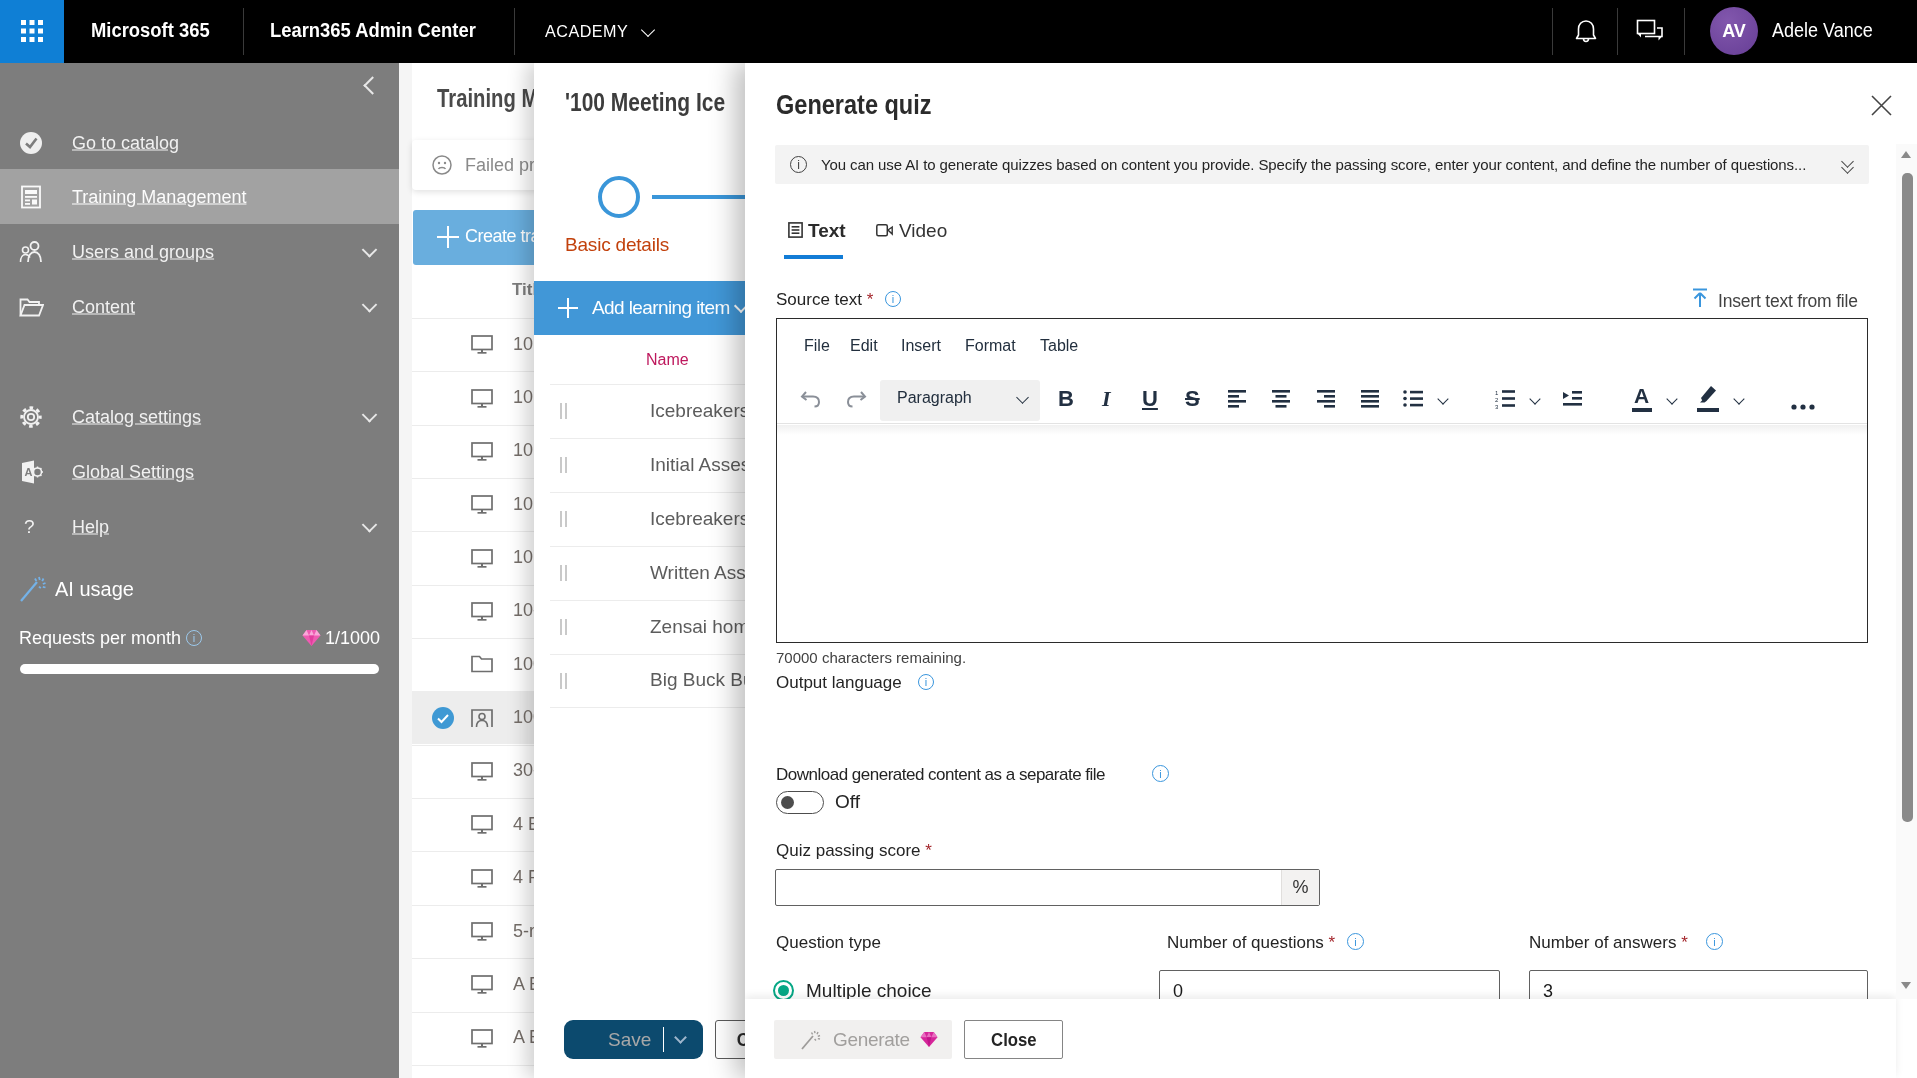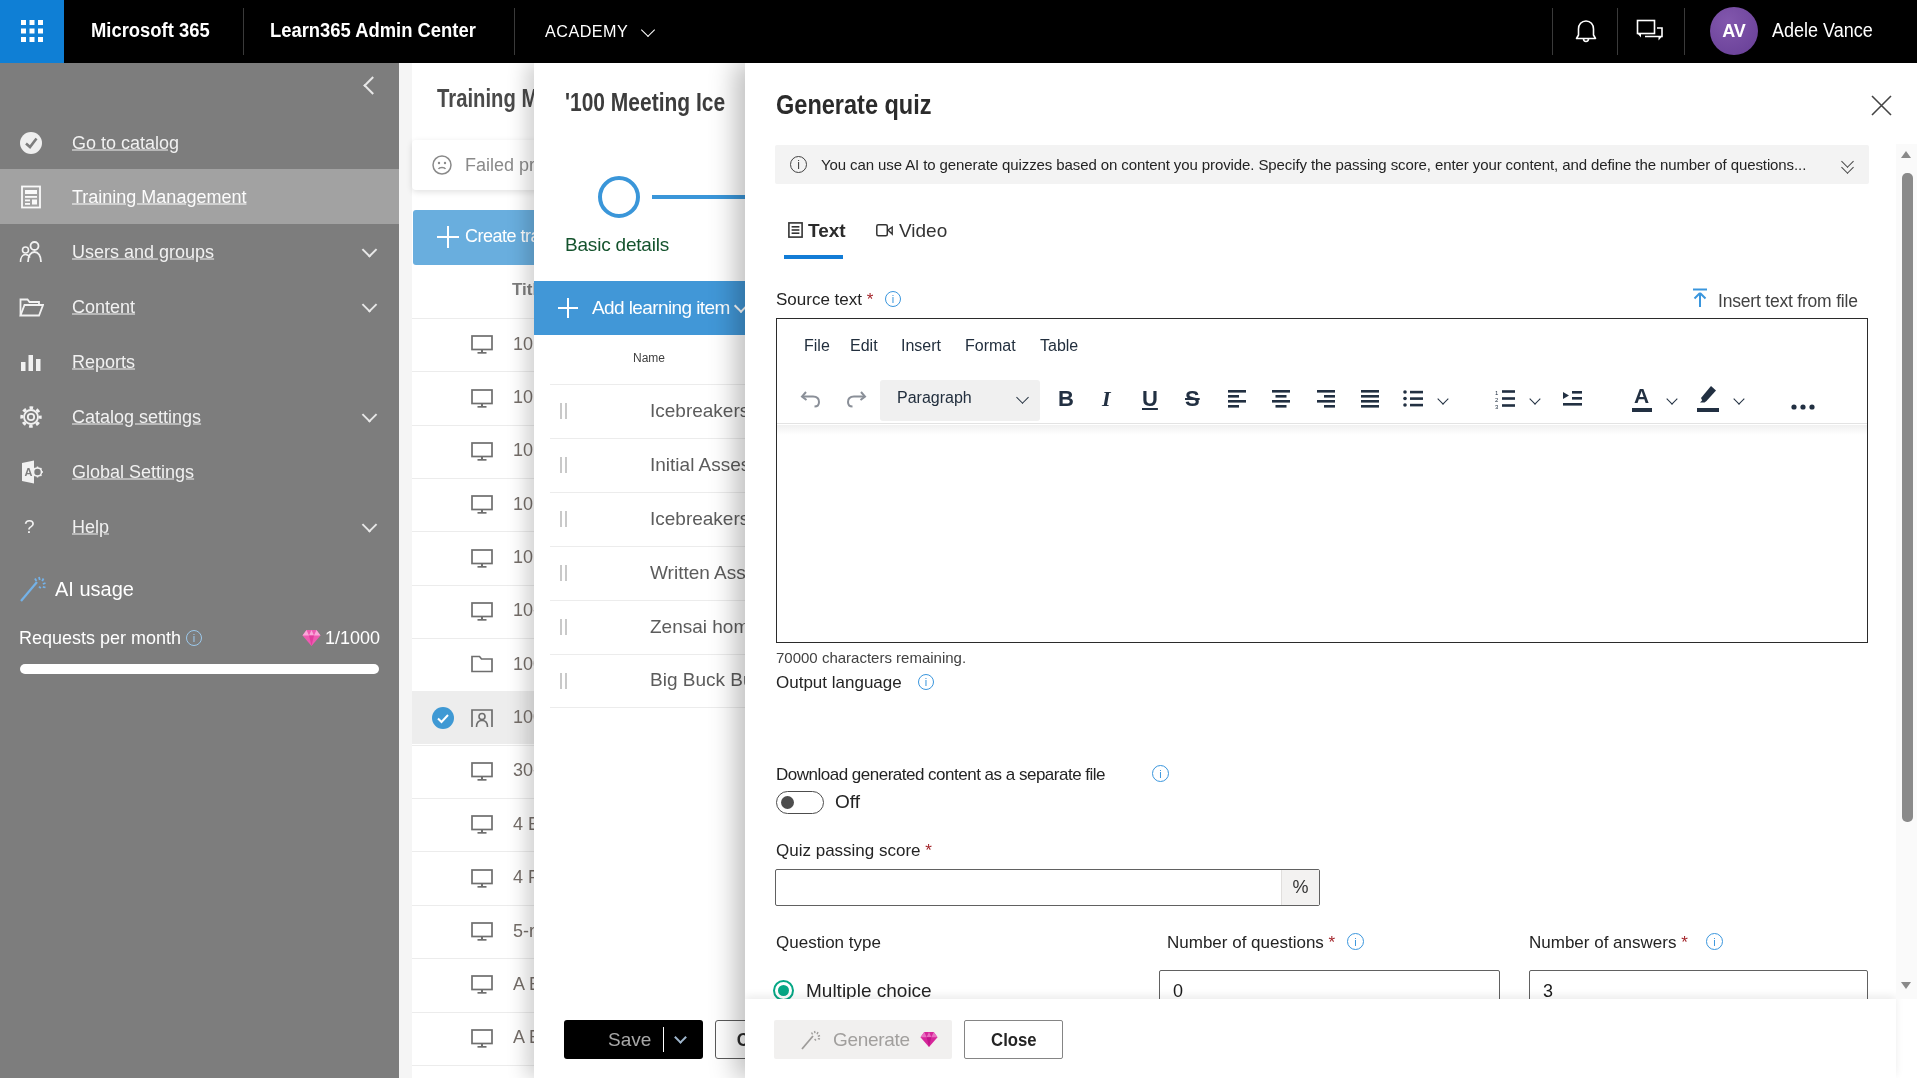--- a/index.html
+++ b/index.html
@@ -113,28 +113,20 @@
     <div class="navlbl">Users and groups</div>
     <div class="navchev"></div>
   </div>
   <div class="navrow" style="top:216px">
     <svg class="navico" viewBox="0 0 26 26">
       <path d="M2.5 21.5 L2.5 5.5 L9.5 5.5 L11.5 8 L21 8 L21 11" fill="none" stroke="#f1f1f1" stroke-width="1.8"></path>
       <path d="M2.5 21.5 L6.5 11 L25 11 L21 21.5 Z" fill="none" stroke="#f1f1f1" stroke-width="1.8"></path>
     </svg>
     <div class="navlbl">Content</div>
     <div class="navchev"></div>
-  </div>
-  <div class="navrow" style="top:271px">
-    <svg class="navico" viewBox="0 0 26 26">
-      <rect x="3" y="13" width="4.5" height="9" fill="#f1f1f1"></rect>
-      <rect x="10.5" y="6" width="4.5" height="16" fill="#f1f1f1"></rect>
-      <rect x="18" y="10" width="4.5" height="12" fill="#f1f1f1"></rect>
-    </svg>
-    <div class="navlbl">Reports</div>
   </div>
   <div class="navrow" style="top:326px">
     <svg class="navico" viewBox="0 0 26 26">
       <circle cx="13" cy="13" r="9.2" fill="none" stroke="#f1f1f1" stroke-width="3" stroke-dasharray="3.6,3.63" stroke-dashoffset="1.8"></circle>
       <circle cx="13" cy="13" r="7" fill="none" stroke="#f1f1f1" stroke-width="1.8"></circle>
       <circle cx="13" cy="13" r="3.2" fill="none" stroke="#f1f1f1" stroke-width="1.8"></circle>
     </svg>
     <div class="navlbl">Catalog settings</div>
     <div class="navchev"></div>
   </div>
@@ -299,30 +291,30 @@
         <circle cx="11" cy="11" r="11" fill="#3f99d4"></circle>
         <path d="M6 11.5 L9.5 15 L16 8" fill="none" stroke="#fff" stroke-width="2"></path>
       </svg>
     </div>
 </div>
 
 <div id="panel2">
   <div style="position:absolute;left:31px;top:25px;font-size:25px;font-weight:700;color:#3d3d3d;white-space:nowrap;transform:scaleX(0.84);transform-origin:left">'100 Meeting Ice</div>
   <div style="position:absolute;left:64px;top:113px;width:42px;height:42px;border-radius:50%;border:4px solid #3a96d9"></div>
   <div style="position:absolute;left:118px;top:132px;width:94px;height:4px;background:#3a96d9"></div>
-  <div style="position:absolute;left:31px;top:171px;color:#14532d;font-size:19px;white-space:nowrap;letter-spacing:-0.2px">Basic details</div>
+  <div style="position:absolute;left:31px;top:171px;color:#c2410c;font-size:19px;white-space:nowrap;letter-spacing:-0.2px">Basic details</div>
   <div style="position:absolute;left:0;top:218px;width:212px;height:54px;background:#4197d7">
     <div style="position:absolute;left:24px;top:17px;width:20px;height:20px">
       <div style="position:absolute;left:9px;top:0;width:2px;height:20px;background:#fff"></div>
       <div style="position:absolute;left:0;top:9px;width:20px;height:2px;background:#fff"></div>
     </div>
     <div style="position:absolute;left:58px;top:16px;color:#fff;font-size:19px;white-space:nowrap;letter-spacing:-0.6px">Add learning item</div>
     <div style="position:absolute;left:202px;top:20px;width:10px;height:10px;border-right:2px solid #fff;border-bottom:2px solid #fff;transform:rotate(45deg)"></div>
   </div>
-  <div style="position:absolute;left:99px;top:288px;color:#404040;font-size:12px">Name</div>
+  <div style="position:absolute;left:112px;top:288px;color:#be185d;font-size:16px">Name</div>
   <div id="p2rows">
       <div style="position:absolute;left:26px;top:340px;width:7px;height:16px;border-left:2px solid #c9c9c9;border-right:2px solid #c9c9c9"></div>
 <div style="position:absolute;left:116px;top:337px;font-size:19px;color:#5c5c5c;white-space:nowrap">Icebreakers i</div>
 <div style="position:absolute;left:16px;top:375px;width:196px;height:1px;background:#ececec"></div>
 <div style="position:absolute;left:26px;top:394px;width:7px;height:16px;border-left:2px solid #c9c9c9;border-right:2px solid #c9c9c9"></div>
 <div style="position:absolute;left:116px;top:391px;font-size:19px;color:#5c5c5c;white-space:nowrap">Initial Assess</div>
 <div style="position:absolute;left:16px;top:429px;width:196px;height:1px;background:#ececec"></div>
 <div style="position:absolute;left:26px;top:448px;width:7px;height:16px;border-left:2px solid #c9c9c9;border-right:2px solid #c9c9c9"></div>
 <div style="position:absolute;left:116px;top:445px;font-size:19px;color:#5c5c5c;white-space:nowrap">Icebreakers i</div>
 <div style="position:absolute;left:16px;top:483px;width:196px;height:1px;background:#ececec"></div>
@@ -330,21 +322,21 @@
 <div style="position:absolute;left:116px;top:499px;font-size:19px;color:#5c5c5c;white-space:nowrap">Written Asse</div>
 <div style="position:absolute;left:16px;top:537px;width:196px;height:1px;background:#ececec"></div>
 <div style="position:absolute;left:26px;top:556px;width:7px;height:16px;border-left:2px solid #c9c9c9;border-right:2px solid #c9c9c9"></div>
 <div style="position:absolute;left:116px;top:553px;font-size:19px;color:#5c5c5c;white-space:nowrap">Zensai home</div>
 <div style="position:absolute;left:16px;top:591px;width:196px;height:1px;background:#ececec"></div>
 <div style="position:absolute;left:26px;top:610px;width:7px;height:16px;border-left:2px solid #c9c9c9;border-right:2px solid #c9c9c9"></div>
 <div style="position:absolute;left:116px;top:606px;font-size:19px;color:#5c5c5c;white-space:nowrap">Big Buck Bur</div>
 <div style="position:absolute;left:16px;top:644px;width:196px;height:1px;background:#ececec"></div>
 <div style="position:absolute;left:16px;top:321px;width:196px;height:1px;background:#ececec"></div>
     </div>
-  <div style="position:absolute;left:30px;top:957px;width:139px;height:39px;background:#000000;border-radius:3px">
+  <div style="position:absolute;left:30px;top:957px;width:139px;height:39px;background:#0c4a6e;border-radius:9px">
     <div style="position:absolute;left:44px;top:9px;color:#a8a8a8;font-size:19px">Save</div>
     <div style="position:absolute;left:99px;top:7px;width:1px;height:25px;background:#fff"></div>
     <div style="position:absolute;left:112px;top:13px;width:9px;height:9px;border-right:2px solid #9fb6cc;border-bottom:2px solid #9fb6cc;transform:rotate(45deg)"></div>
   </div>
   <div style="position:absolute;left:181px;top:957px;width:60px;height:39px;background:#fff;border:1px solid #5a5a5a;border-radius:3px">
     <div style="position:absolute;left:20px;top:8px;color:#2b2b2b;font-size:19px;font-weight:700;transform:scaleX(0.9)">C</div>
   </div>
 </div>
 
 <div id="panel3">

